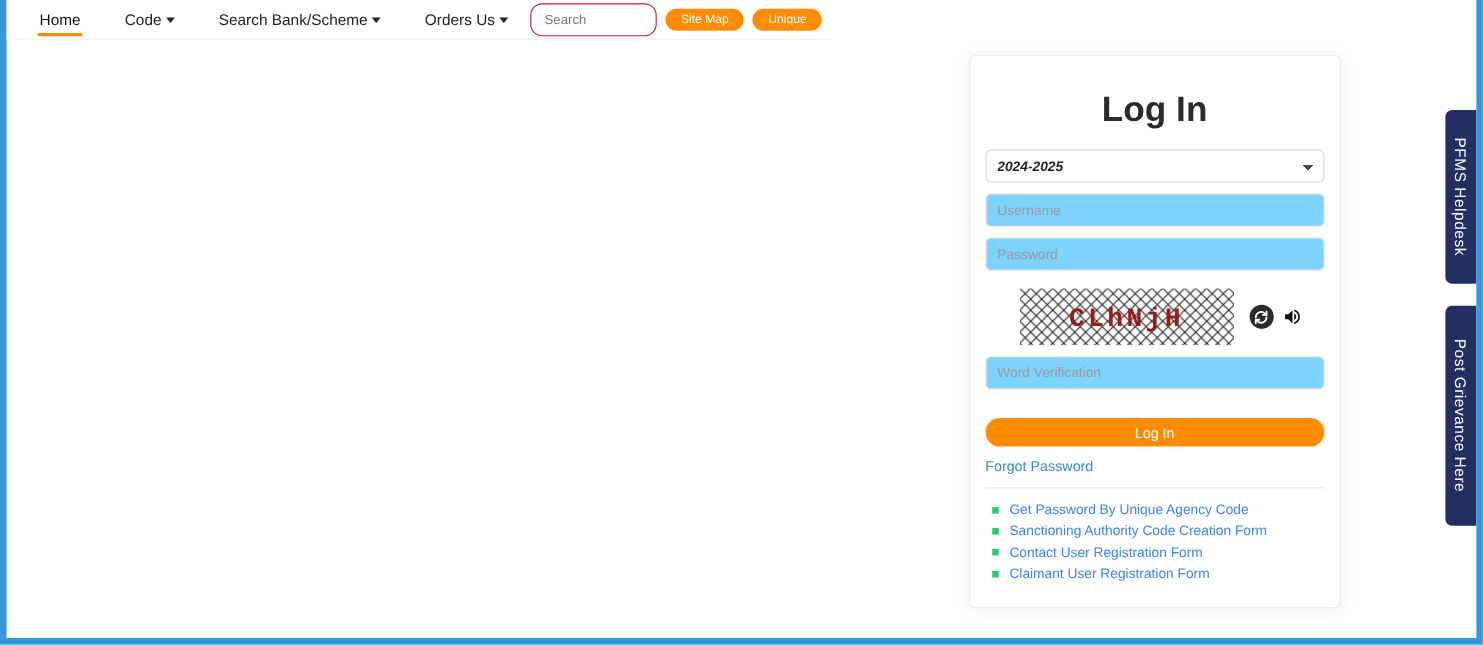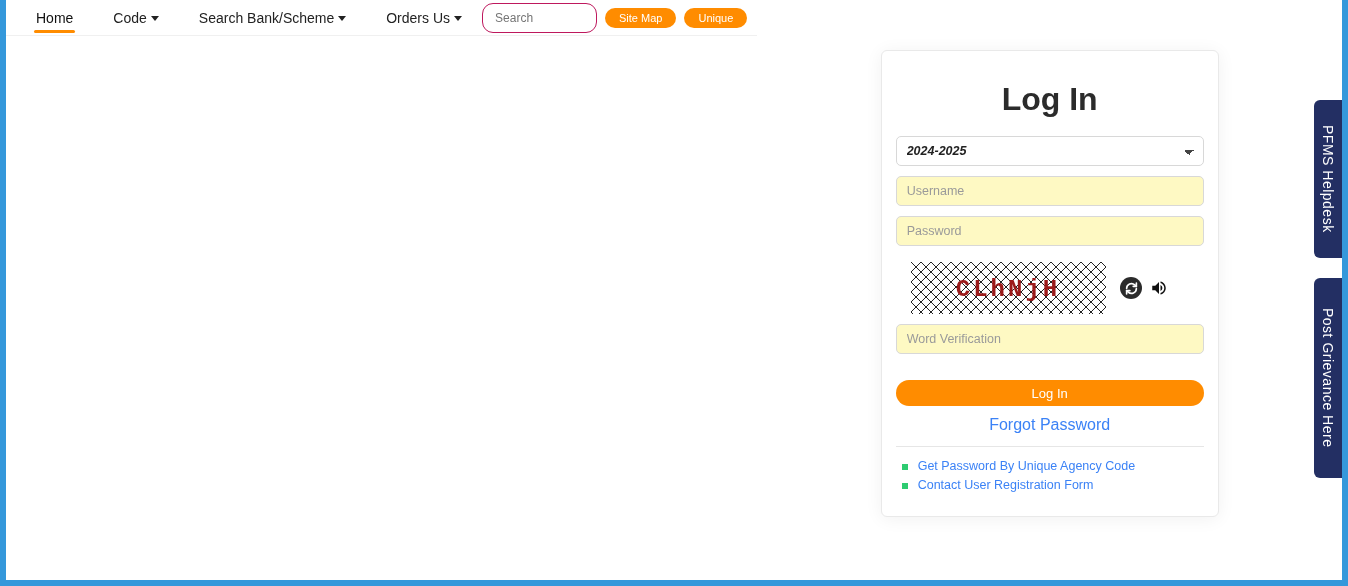--- a/index.html
+++ b/index.html
@@ -122,38 +122,38 @@
     }
     .field {
       width: 100%;
       height: 30px;
       border: 1px solid #d8d8d8;
       border-radius: 5px;
       padding: 0 10px;
       font-size: 12.5px;
       color: #555;
       margin-bottom: 10px;
-      background: #fef9c3;
+      background: #7dd3fc;
       outline: none;
     }
     .field::placeholder { color: #9a9a9a; }
     select.field {
       appearance: none;
       background:
         linear-gradient(45deg, transparent 50%, #444 50%) calc(100% - 14px) 13px / 5px 5px no-repeat,
         linear-gradient(-45deg, transparent 50%, #444 50%) calc(100% - 9px) 13px / 5px 5px no-repeat,
         #fff;
       font-weight: 600;
       color: #222;
       font-style: italic;
     }
     .captcha-row {
       display: flex;
       align-items: center;
-      justify-content: center;
+      justify-content: flex-end;
       margin: 6px 0 10px;
       gap: 14px;
     }
     .captcha-box {
       width: 195px;
       height: 52px;
       position: relative;
       overflow: hidden;
     }
     .captcha-box svg { display: block; }
@@ -183,22 +183,21 @@
       border: none;
       background: #ff8c00;
       color: #fff;
       font-size: 13px;
       border-radius: 13px;
       margin-top: 16px;
       cursor: pointer;
     }
     .forgot {
       display: block;
-      text-align: center;
-      font-size: 16px;
+      font-size: 13px;
       color: #3b82f6;
       margin-top: 10px;
       margin-bottom: 12px;
       text-decoration: none;
     }
     .divider {
       border-top: 1px solid #e6e6e6;
       margin: 4px 0 10px;
     }
     .links {
@@ -327,21 +326,27 @@
 
       <a href="#" class="forgot">Forgot Password</a>
 
       <div class="divider"></div>
 
       <ul class="links">
         <li>
             <a href="#">Get Password By Unique Agency Code</a>
           </li>
         <li>
+            <a href="#">Sanctioning Authority Code Creation Form</a>
+          </li>
+        <li>
             <a href="#">Contact User Registration Form</a>
+          </li>
+        <li>
+            <a href="#">Claimant User Registration Form</a>
           </li>
       </ul>
     </div>
   </div>
 </div>
 
 <div class="side-tab helpdesk">PFMS Helpdesk</div>
 <div class="side-tab grievance">Post Grievance Here</div>
 
 </body></html>

